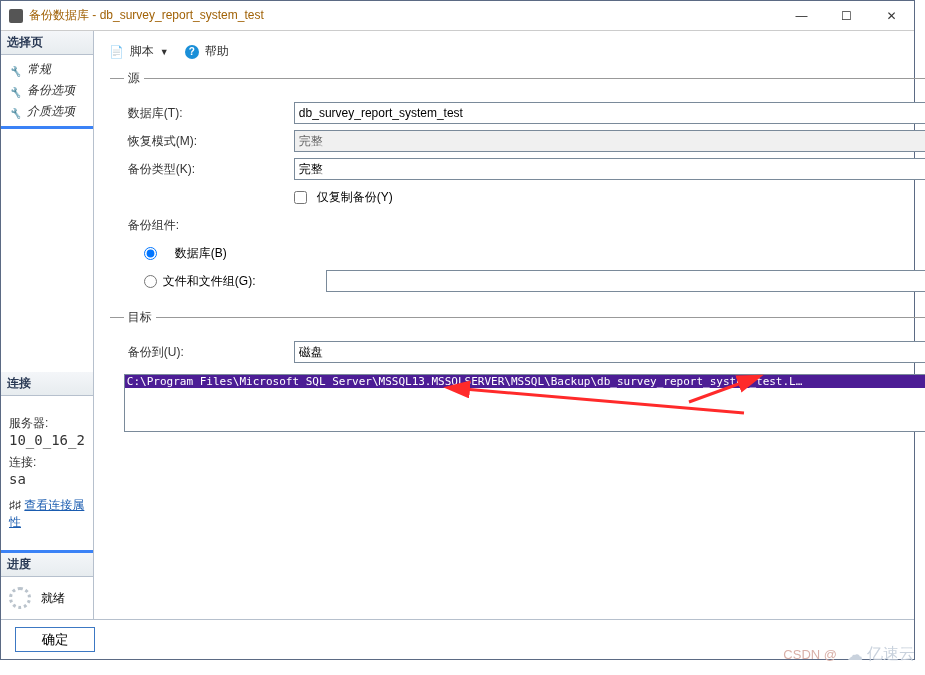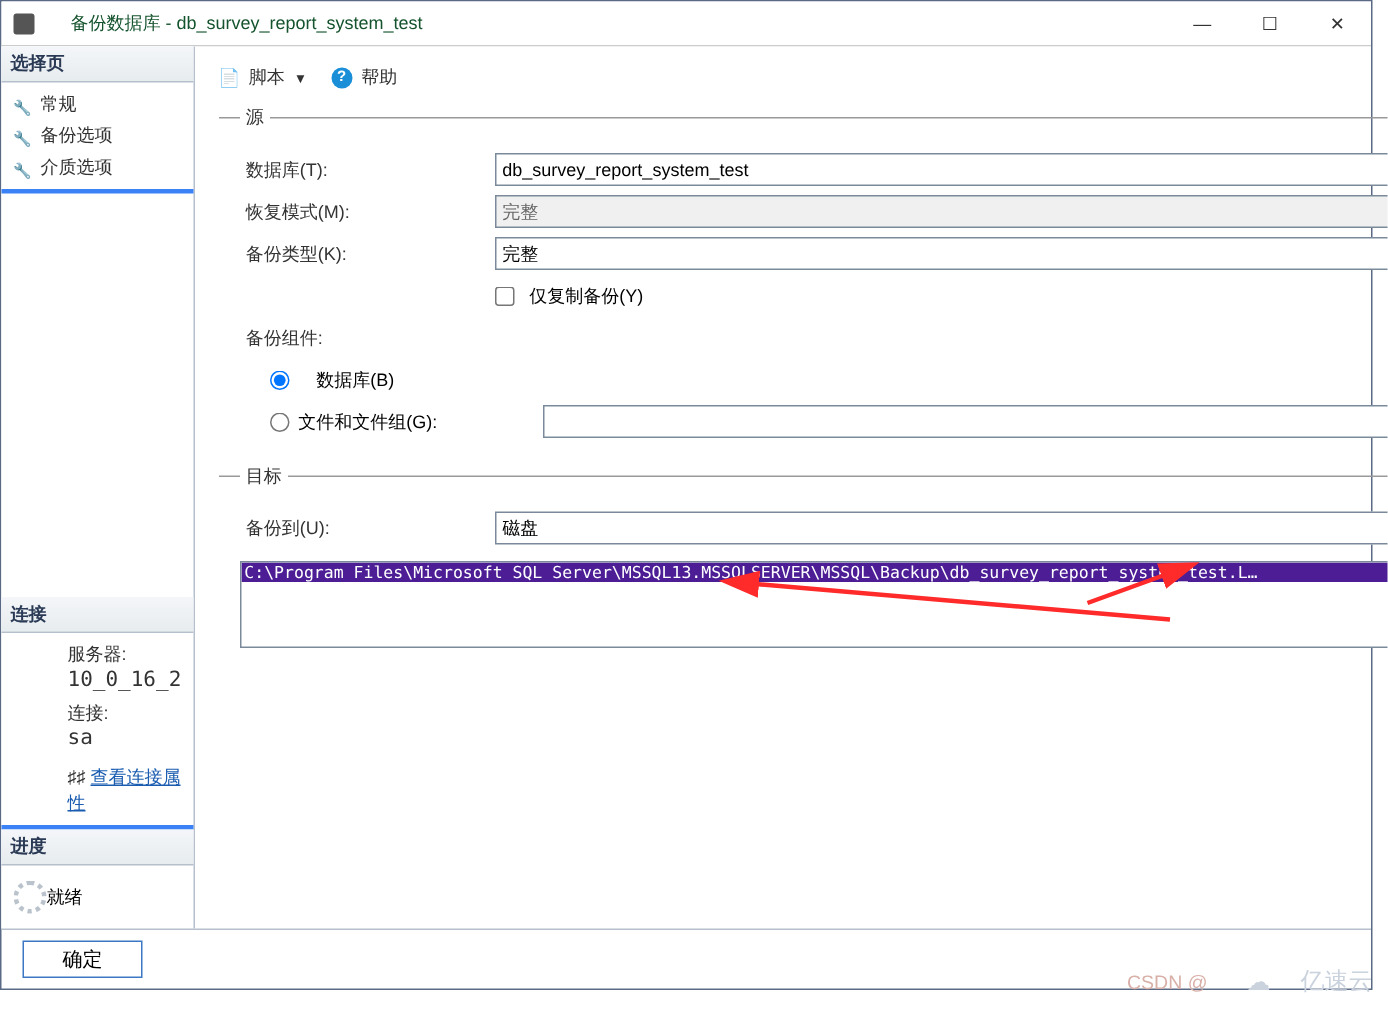--- a/index.html
+++ b/index.html
@@ -28,21 +28,21 @@
       padding-left: 8px;
       border-bottom: 1px solid #ccc;
     }
     .titlebar-icon {
       width: 14px; height: 14px;
       margin-right: 6px;
       background: #555;
       border-radius: 2px;
       display: inline-block;
     }
-    .title-text { flex: 1; color: #14532d; margin-left: 18px; }
+    .title-text { flex: 1; color: #a16207; }
     .winbtns { display: flex; }
     .winbtn { width: 45px; height: 29px; display:flex; align-items:center; justify-content:center; color:#333;}
     .client { flex: 1; display: flex; background: #fff; }
     .sidebar {
       width: 178px;
       border-right: 1px solid #b6c0cd;
       display: flex;
       flex-direction: column;
       background: #fff;
     }
@@ -53,33 +53,34 @@
       font-weight: bold;
       padding: 3px 6px;
       color: #2a3a55;
     }
     .side-items { padding: 4px 0; }
     .side-item {
       display: flex; align-items: center;
       padding: 2px 8px;
       color: #333;
       cursor: pointer;
+      font-style: italic;
     }
     .wrench {
       width: 12px; height: 12px;
       margin-right: 6px;
       display:inline-block;
     }
     .wrench::before { content: "🔧"; font-size:10px; }
     .side-flex { flex:1; }
     .linkish { color: #1a5cb0; text-decoration: underline; cursor:pointer; }
-    .conn-block { padding: 6px 8px; font-size: 12px; color:#333;margin-left:36px; }
+    .conn-block { padding: 19px 8px; font-size: 12px; color:#333; }
     .conn-lbl { }
     .conn-val { font-family: monospace; font-size:14px; }
-    .progress-row { display:flex; align-items:center; padding:10px 8px; }
+    .progress-row { display:flex; align-items:center; padding:10px 8px; gap:10px; }
     .progress-icon {
       width: 22px; height:22px; border-radius:50%;
       border: 3px dotted #bac3cc;
     }
     .main {
       flex:1; display:flex; flex-direction:column;
       padding: 12px 16px 8px 16px;
       position: relative;
     }
     .tool-row { display:flex; align-items:center; gap:6px; padding-bottom:10px; color:#333;}
@@ -149,21 +150,21 @@
       position:absolute;
       color:#ff2a2a;
       pointer-events:none;
     }
     svg.redarrow { overflow:visible; }
     .watermark {
       position:absolute;
       bottom:10px; right:10px;
       color:#c9d2dd;
       font-size:16px;
-      display:flex; align-items:center; gap:20px;
+      display:flex; align-items:center; gap:4px;
     }
     .watermark .csdn { color:#d9b0a8; font-size:13px; margin-right:6px;}
     .scroll-dummy {
       width: 1200px; height:1px;
     }
   </style>
 </head>
 <body>
 
 <div class="window">

